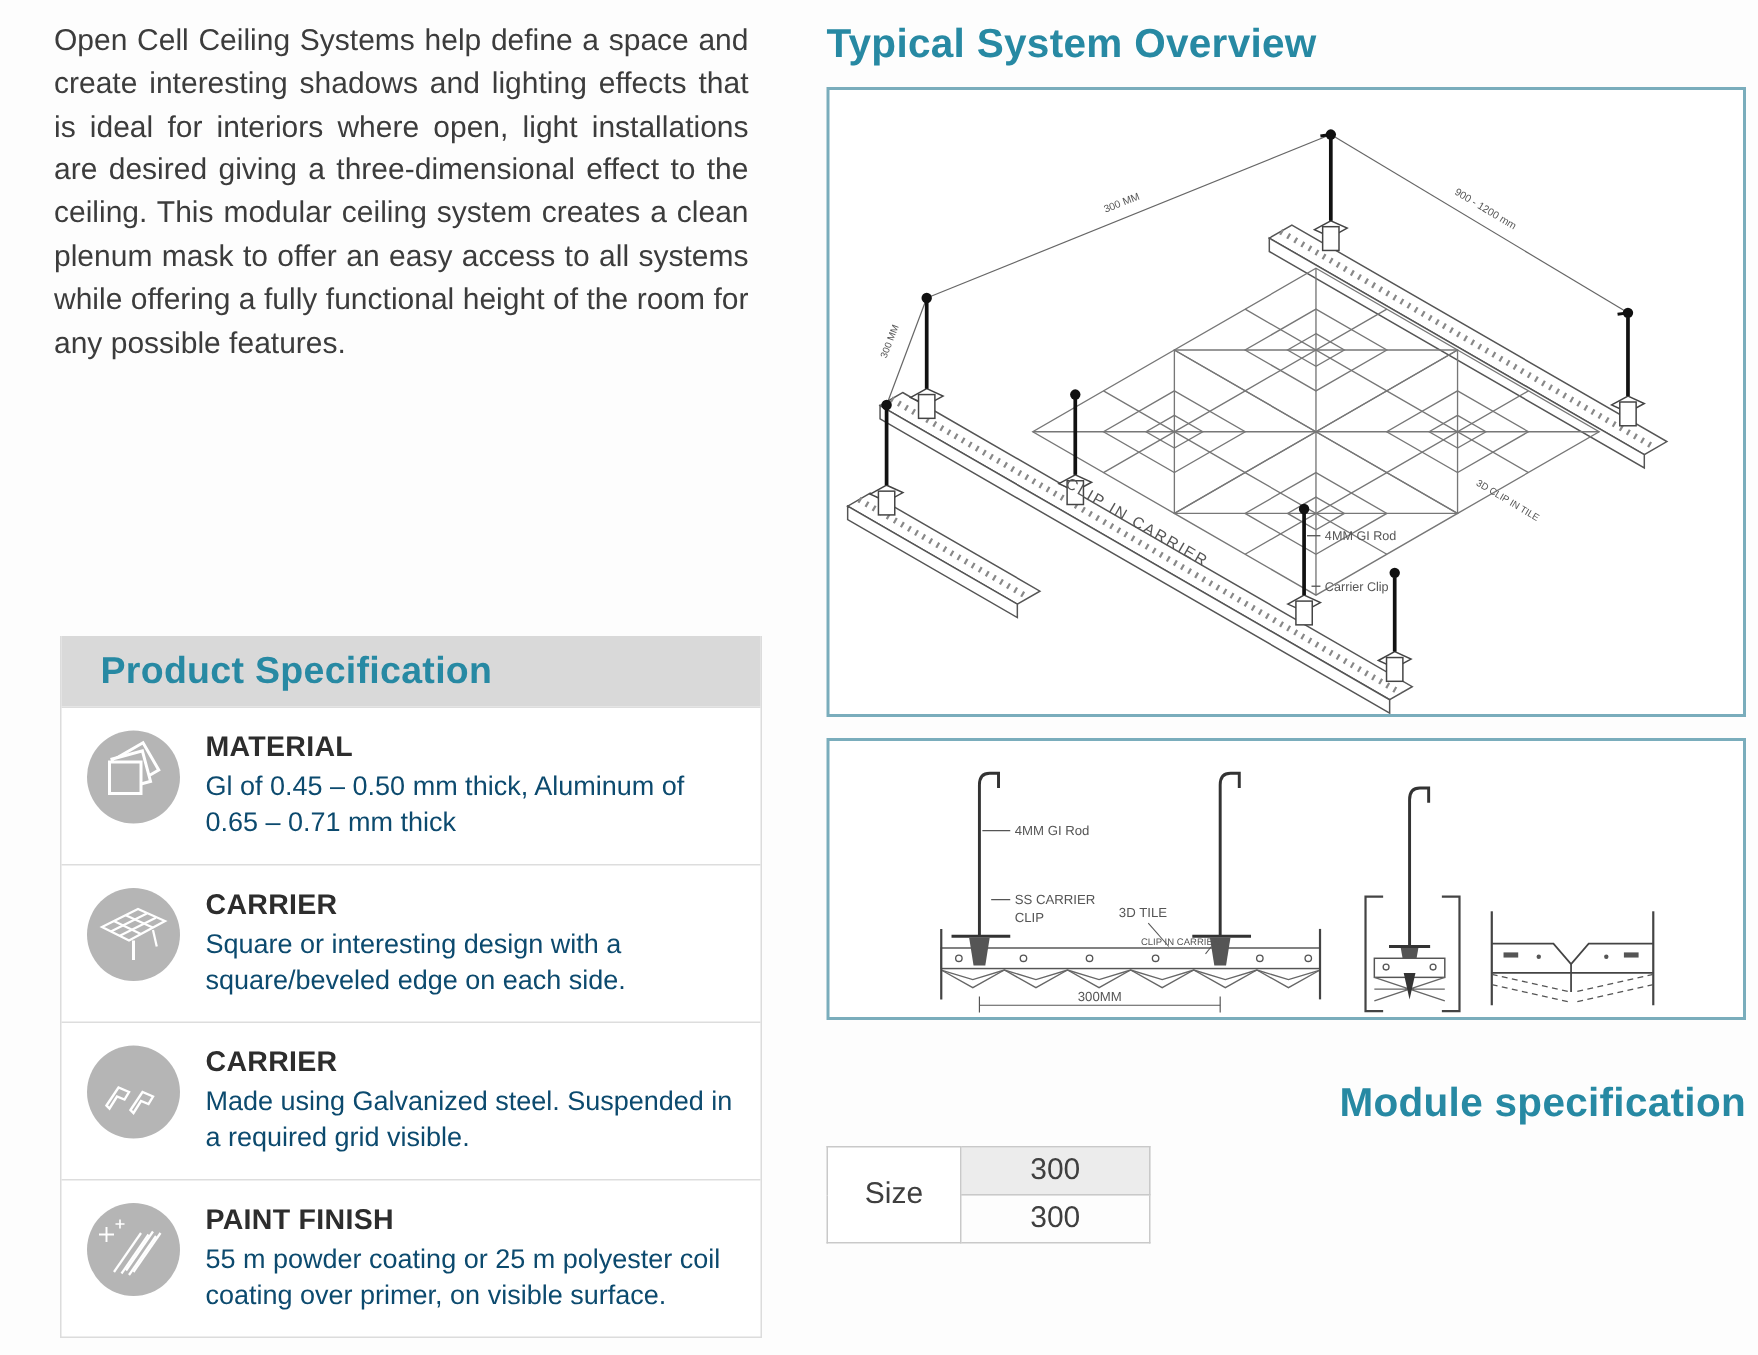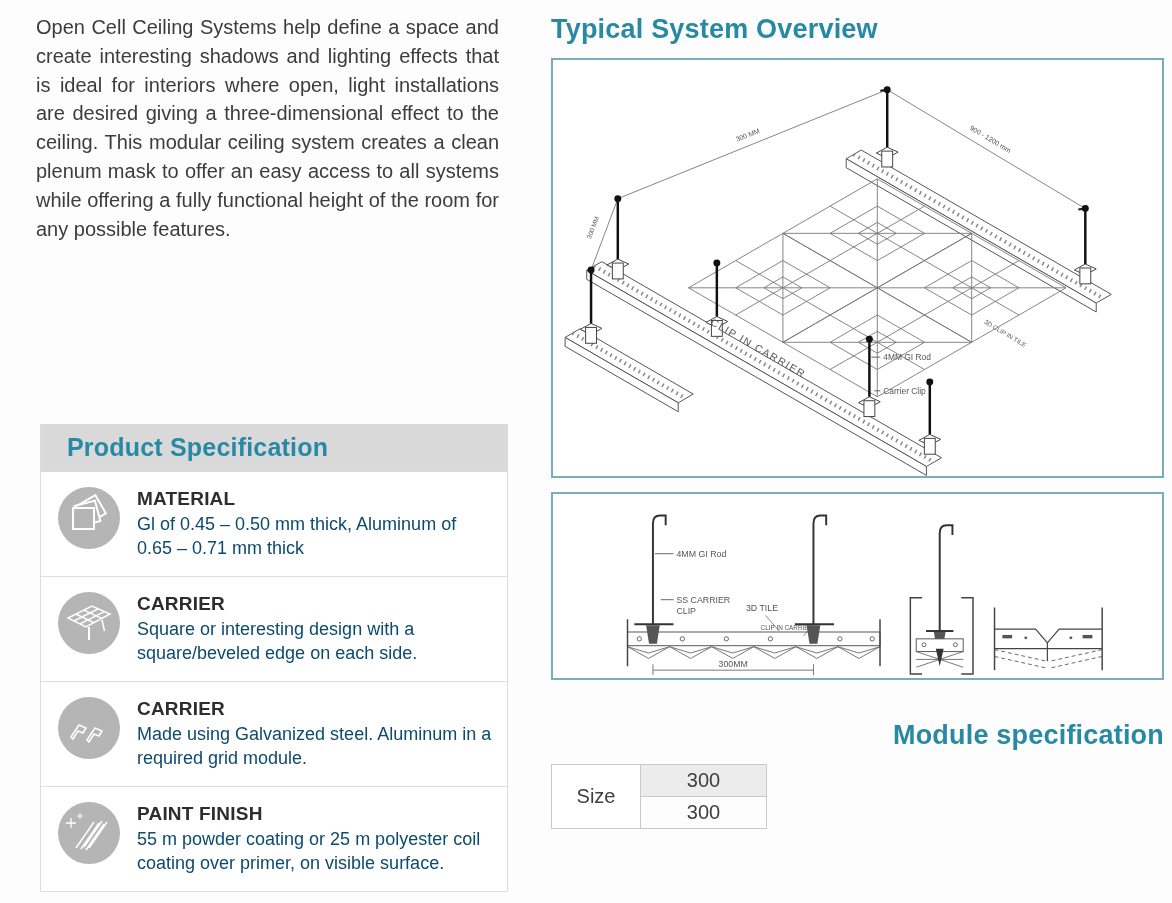--- a/index.html
+++ b/index.html
@@ -116,21 +116,21 @@
       <span class="spec-icon">
         <svg width="62" height="62" viewBox="0 0 62 62">
           <g stroke="#fff" stroke-width="1.6" fill="none">
             <path d="M13,40 L21,28 L28,31 L25,36 L20,34 L15,42 Z"></path>
             <path d="M29,43 L37,31 L44,34 L41,39 L36,37 L31,45 Z"></path>
           </g>
         </svg>
       </span>
       <div class="spec-text">
         <h4>CARRIER</h4>
-        <p>Made using Galvanized steel. Aluminum in a required grid module.</p>
+        <p>Made using Galvanized steel. Suspended in a required grid visible.</p>
       </div>
     </div>
 
     <div class="spec-item">
       <span class="spec-icon">
         <svg width="62" height="62" viewBox="0 0 62 62">
           <g stroke="#fff" stroke-width="1.5" fill="none">
             <path d="M18,46 L36,20"></path>
             <path d="M23,47 L41,21"></path>
             <path d="M28,48 L46,22"></path>

